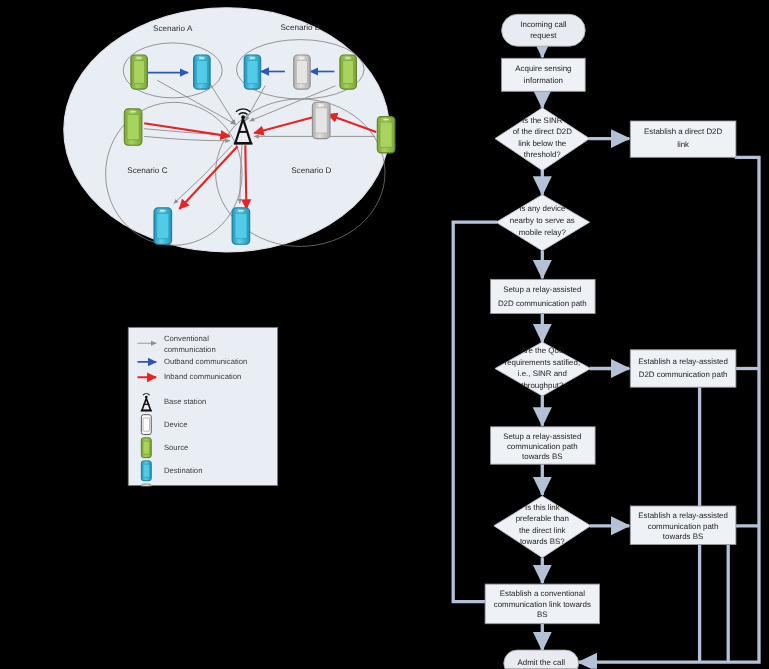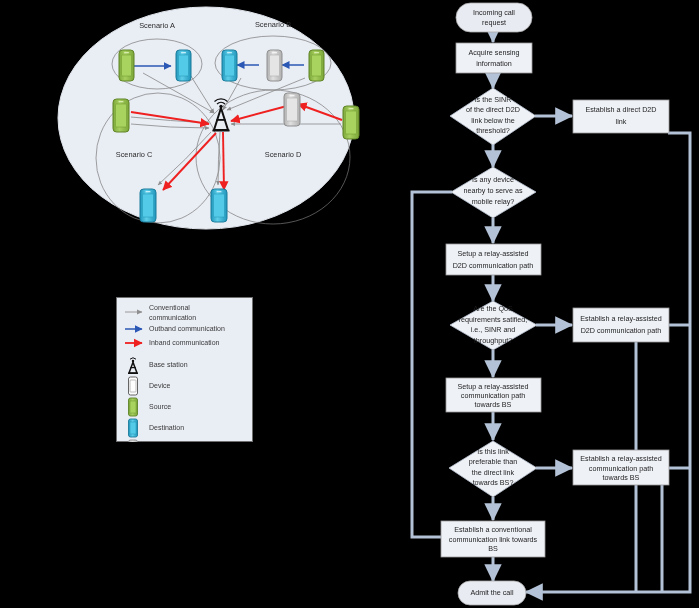--- a/index.html
+++ b/index.html
@@ -43,21 +43,21 @@
   .lg-text {
     font-family: "Liberation Sans", sans-serif;
     font-size: 7px;
     fill: #3a3a3a;
     dominant-baseline: middle;
   }
 
   
   #flow-panel {
     position: absolute;
-    left: 400px; top: 0;
+    left: 400px; top: 10px;
     width: 299px; height: 500px;
   }
   .fc-text {
     font-family: "Liberation Sans", sans-serif;
     font-size: 7.2px;
     fill: #1d1d1d;
     text-anchor: middle;
     dominant-baseline: middle;
   }
   .fc-box {

